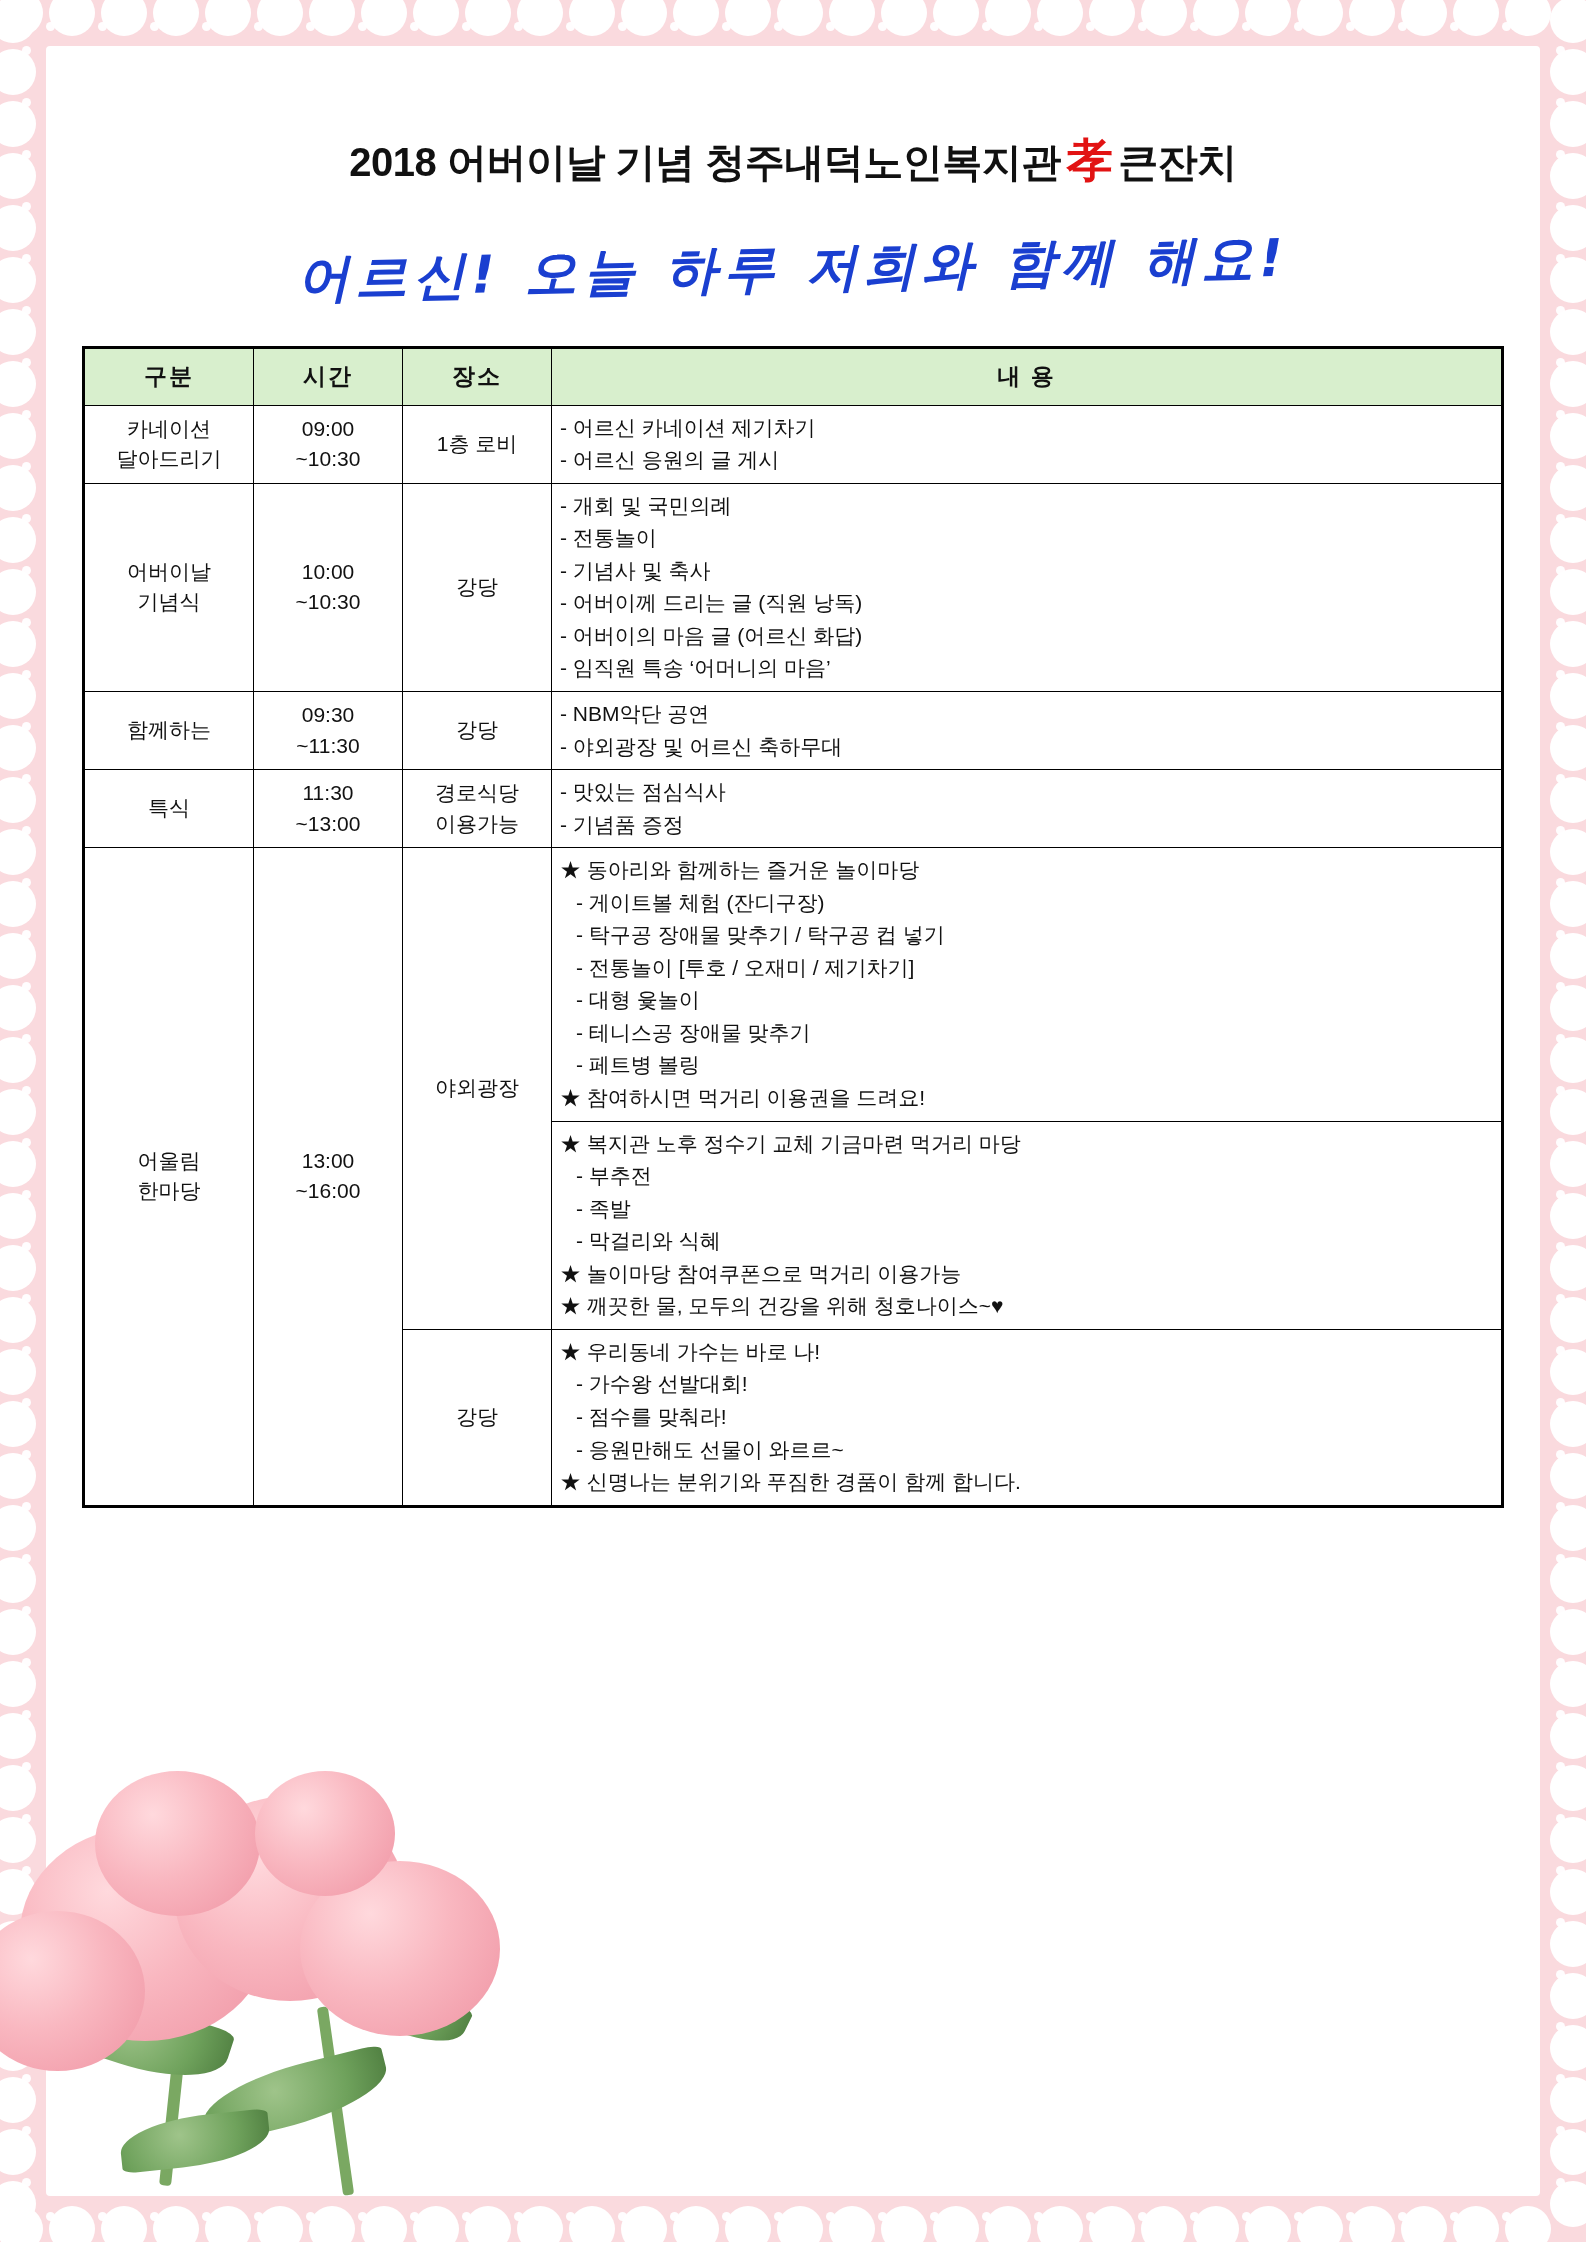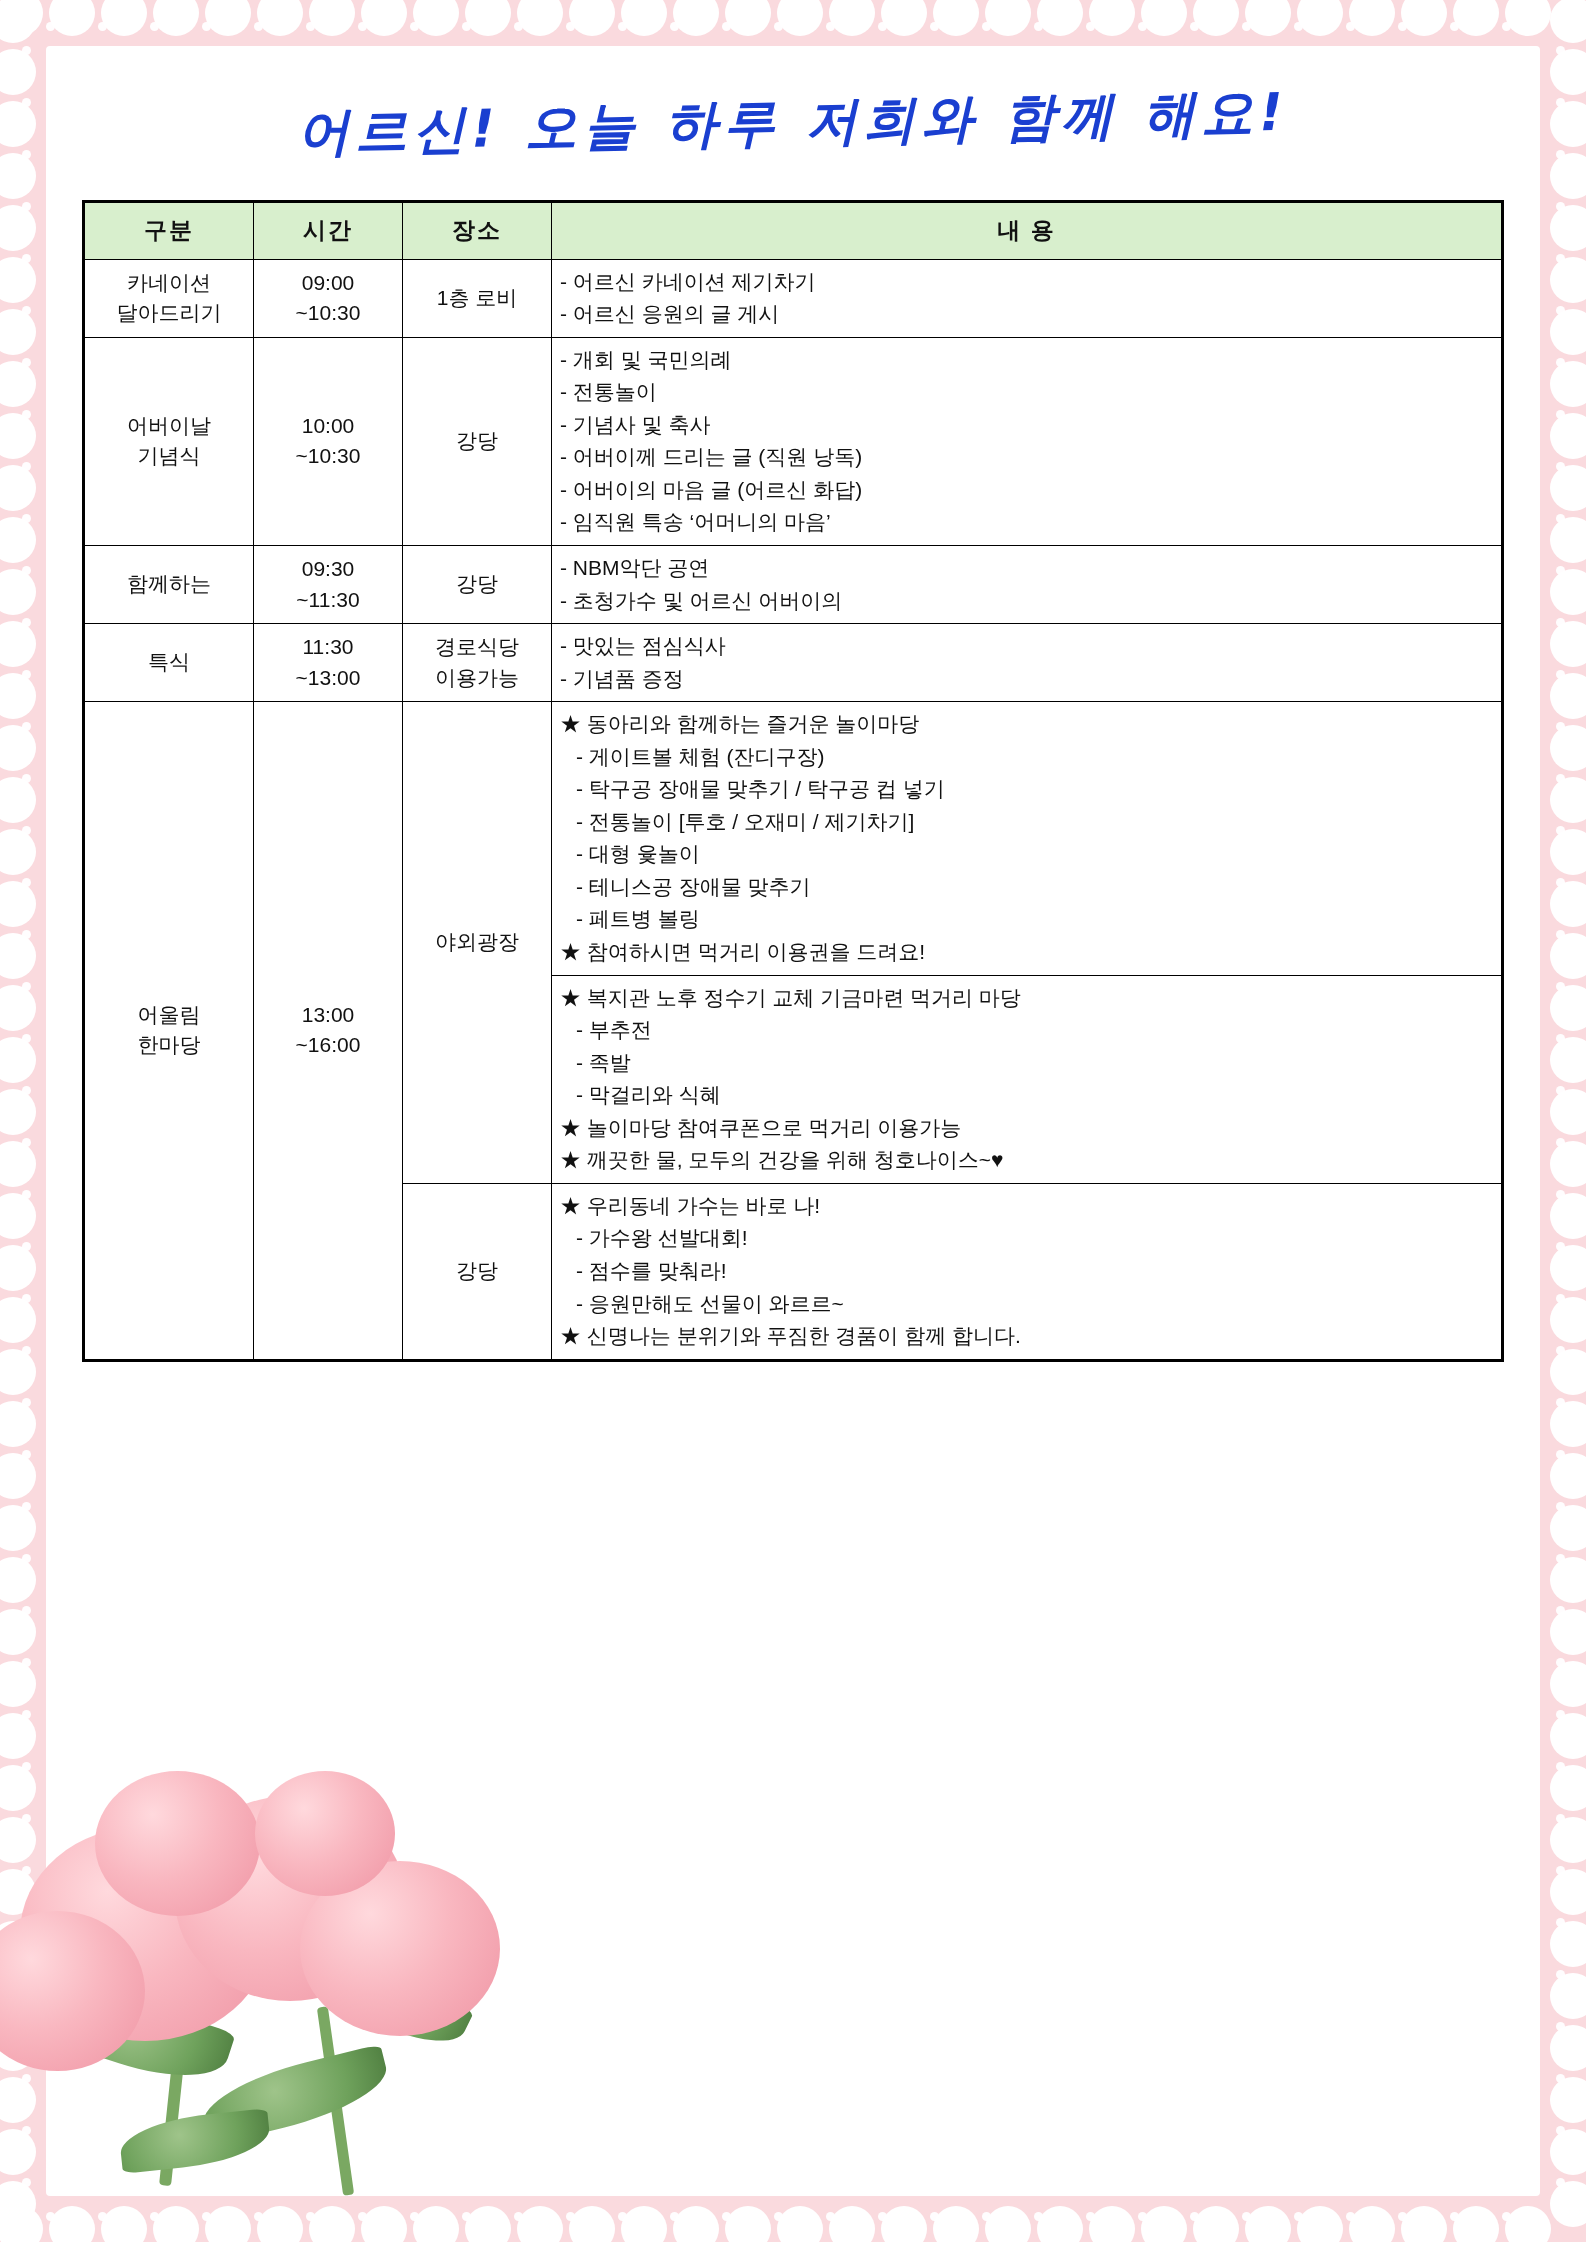--- a/index.html
+++ b/index.html
@@ -455,20 +455,23 @@
     <div class="petal" style="left:20px;  top:150px; width:250px; height:215px;"></div>
     <div class="petal" style="left:175px; top:120px; width:230px; height:205px;"></div>
     <div class="petal" style="left:300px; top:185px; width:200px; height:175px;"></div>
     <div class="petal" style="left:95px;  top:95px;  width:165px; height:145px;"></div>
     <div class="petal" style="left:-30px; top:235px; width:175px; height:160px;"></div>
     <div class="petal" style="left:255px; top:95px;  width:140px; height:125px;"></div>
   </div>
 
   <div class="content">
 
+    <div class="title">
+      <span>2018 어버이날 기념 청주내덕노인복지관</span><span class="hyo">孝</span><span>큰잔치</span>
+    </div>
 
     <div class="subtitle">어르신! 오늘 하루 저희와 함께 해요!</div>
 
     <div class="table-wrap">
       <table class="schedule">
         <thead>
           <tr>
             <th class="c-gubun">구분</th>
             <th class="c-time">시간</th>
             <th class="c-place">장소</th>
@@ -538,21 +541,21 @@
                   <div>~11:30</div>
                 </div>
               </td>
               <td class="c-place">
                 <div class="cell-lines">
                   <div>강당</div>
                 </div>
               </td>
               <td class="c-body">
                 <div class="ln">-  NBM악단 공연</div>
-                <div class="ln">-  초청가수 및 어르신 어버이의</div>
+                <div class="ln">-  야외광장 및 어르신 축하무대</div>
               </td>
             </tr>
             <tr>
               <td class="c-gubun">
                 <div class="cell-lines">
                   <div>특식</div>
                 </div>
               </td>
               <td class="c-time">
                 <div class="cell-lines">

